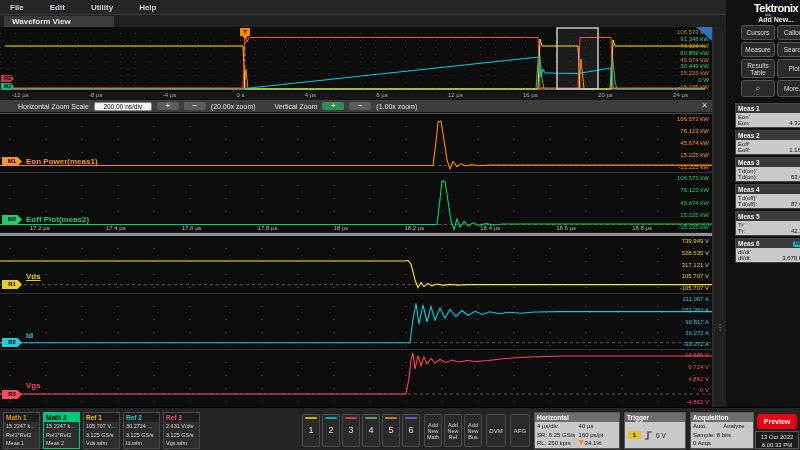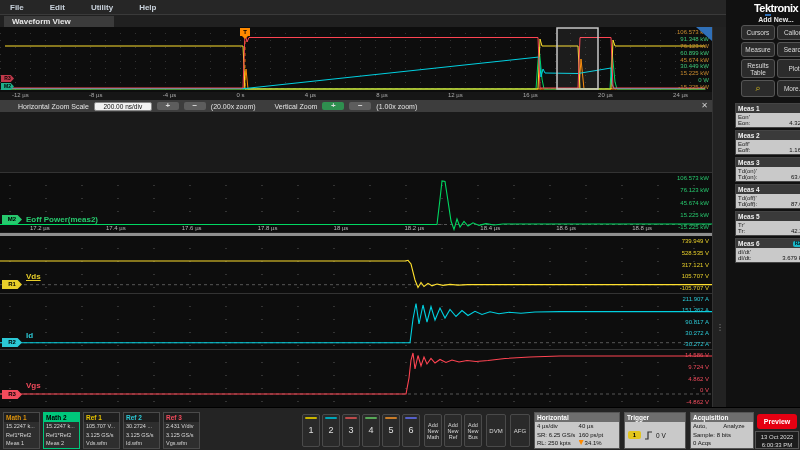--- a/index.html
+++ b/index.html
@@ -180,29 +180,44 @@
     <span class="zbtn">+</span>
     <span class="zbtn">−</span>
     <span class="zlab">(20.00x zoom)</span>
     <span class="zlab" style="margin-left:14px">Vertical Zoom</span>
     <span class="zbtn" style="background:#2f8f4f">+</span>
     <span class="zbtn">−</span>
     <span class="zlab">(1.00x zoom)</span>
     <span id="zoom-close">✕</span>
   </div>
 
+  <div id="p-m1" class="panel">
+    <svg class="trace" width="712" height="59">
+      <line x1="0" y1="51.5" x2="712" y2="51.5" stroke="#777" stroke-width="0.7" stroke-dasharray="3,3"></line>
+      <path d="M0,51.5 H433 L436,28 L438,8 L441,7 L444,26 L447,46 L450,55 L453,47.5 L457,52.8 L461,49.6 L466,52 L472,50.6 L479,51.8 L487,51.1 H712" fill="none" stroke="#ff8a00" stroke-width="1.1"></path>
+    </svg>
+    <div class="tag" style="background:#ff9432">M1</div>
+    <div class="tag-label" style="top: 43px; color: rgb(255, 148, 50);">Eon Power(meas1)</div>
+    <div class="ylabels" style="color: rgb(255, 148, 50);">
+        <span>106.573 kW</span>
+        <span>76.123 kW</span>
+        <span>45.674 kW</span>
+        <span>15.225 kW</span>
+        <span>-15.225 kW</span>
+      </div>
+  </div>
   <style>#p-m1 .tag{top:43px}</style>
 
   <div id="p-m2" class="panel">
     <svg class="trace" width="712" height="60">
       <line x1="0" y1="51.5" x2="712" y2="51.5" stroke="#777" stroke-width="0.7" stroke-dasharray="3,3"></line>
       <path d="M0,51.5 H437 L440,26 L442,8 L445,8.5 L448,28 L451,48 L454,56.5 L457,46 L460,54 L464,48.5 L468,53 L473,49.8 L479,52.4 L486,50.6 L494,52 L503,51 H712" fill="none" stroke="#00d862" stroke-width="1.1"></path>
     </svg>
     <div class="tag" style="background:#27c96e;top:42px">M2</div>
-    <div class="tag-label" style="top: 42px; color: rgb(39, 201, 110);">Eoff Power(meas2)</div>
+    <div class="tag-label" style="top: 42px; color: rgb(39, 201, 110);">Eoff Plot(meas2)</div>
     <div class="ylabels" style="color: rgb(39, 201, 110);">
         <span>106.573 kW</span>
         <span>76.123 kW</span>
         <span>45.674 kW</span>
         <span>15.225 kW</span>
         <span>-15.225 kW</span>
       </div>
     <div id="m2-ticks">
         <span>17.2 µs</span>
         <span>17.4 µs</span>

